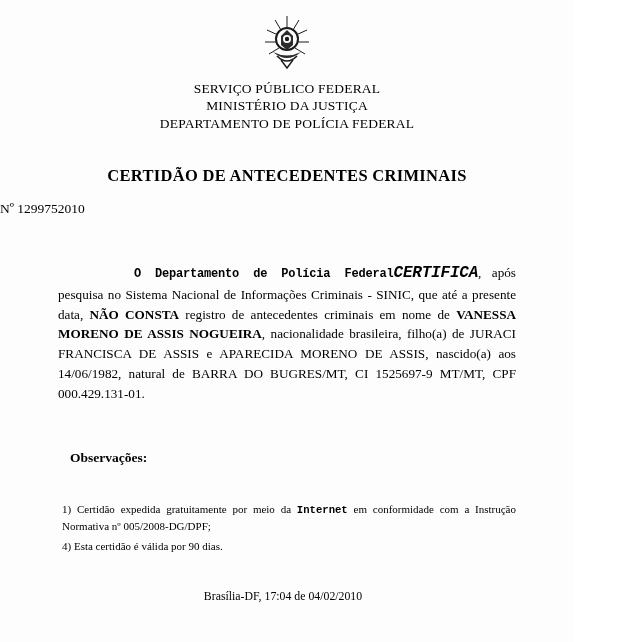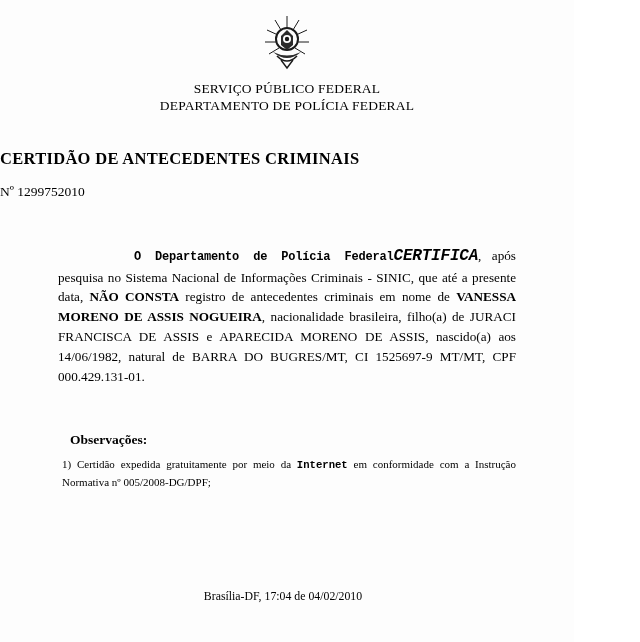--- a/index.html
+++ b/index.html
@@ -35,21 +35,21 @@
     text-align: center;
     margin-top: 6px;
     line-height: 1.28;
     font-size: 13.5px;
     letter-spacing: 0.2px;
   }
   .header-lines div {
     white-space: nowrap;
   }
   .title {
-    text-align: left;
+    text-align: center;
     font-weight: bold;
     font-size: 16.5px;
     margin-top: 34px;
     letter-spacing: 0.3px;
   }
   .doc-number {
     text-align: left;
     font-size: 13.5px;
     margin-top: 15px;
   }
@@ -76,21 +76,21 @@
     font-size: 16px;
     letter-spacing: -0.2px;
   }
   .b { font-weight: bold; }
   .obs-title {
     margin: 46px 58px 0 70px;
     font-weight: bold;
     font-size: 13.5px;
   }
   .obs-list {
-    margin: 8px 58px 0 62px;
+    margin: 35px 58px 0 62px;
     font-size: 11px;
     line-height: 1.5;
     text-align: justify;
   }
   .obs-list p {
     margin: 0 0 3px 0;
   }
   .obs-list .internet {
     font-family: "Liberation Mono", monospace;
     font-weight: bold;
@@ -133,31 +133,33 @@
           <path d="M14 40 Q28 52 42 40 Q28 47 14 40 Z" fill="#2b2b2b"></path>
           <path d="M18 44 Q28 54 38 44" fill="none" stroke="#1a1a1a" stroke-width="1.6"></path>
           <path d="M22 48 L28 56 L34 48" fill="none" stroke="#1a1a1a" stroke-width="1.4"></path>
         </g>
       </svg>
     </span>
   </div>
 
   <div class="header-lines">
     <div>SERVIÇO PÚBLICO FEDERAL</div>
+    <div>MINISTÉRIO DA JUSTIÇA</div>
     <div>DEPARTAMENTO DE POLÍCIA FEDERAL</div>
   </div>
 
   <div class="title">CERTIDÃO DE ANTECEDENTES CRIMINAIS</div>
   <div class="doc-number">Nº 1299752010</div>
 
   <div class="body-text">
     <span class="indent"></span><span class="mono-bold">O Departamento de Polícia Federal</span><span class="mono-bold-italic">CERTIFICA</span><span>, após pesquisa no Sistema Nacional de Informações Criminais - SINIC, que até a presente data, </span><span class="b">NÃO CONSTA</span><span> registro de antecedentes criminais em nome de </span><span class="b">VANESSA MORENO DE ASSIS NOGUEIRA</span><span>, nacionalidade brasileira, filho(a) de  JURACI FRANCISCA DE ASSIS e APARECIDA MORENO DE ASSIS, nascido(a) aos 14/06/1982, natural de BARRA DO BUGRES/MT, CI 1525697-9 MT/MT, CPF 000.429.131-01.</span>
   </div>
 
   <div class="obs-title">Observações:</div>
 
   <div class="obs-list">
     <p><span>1) Certidão expedida gratuitamente por meio da </span><span class="internet">Internet</span><span> em conformidade com a Instrução Normativa nº 005/2008-DG/DPF;</span></p>
+    <p>4)  Esta certidão é válida por 90 dias.</p>
   </div>
 
   <div class="footer">Brasília-DF, 17:04 de 04/02/2010</div>
 
 </div>
 
 </body></html>

